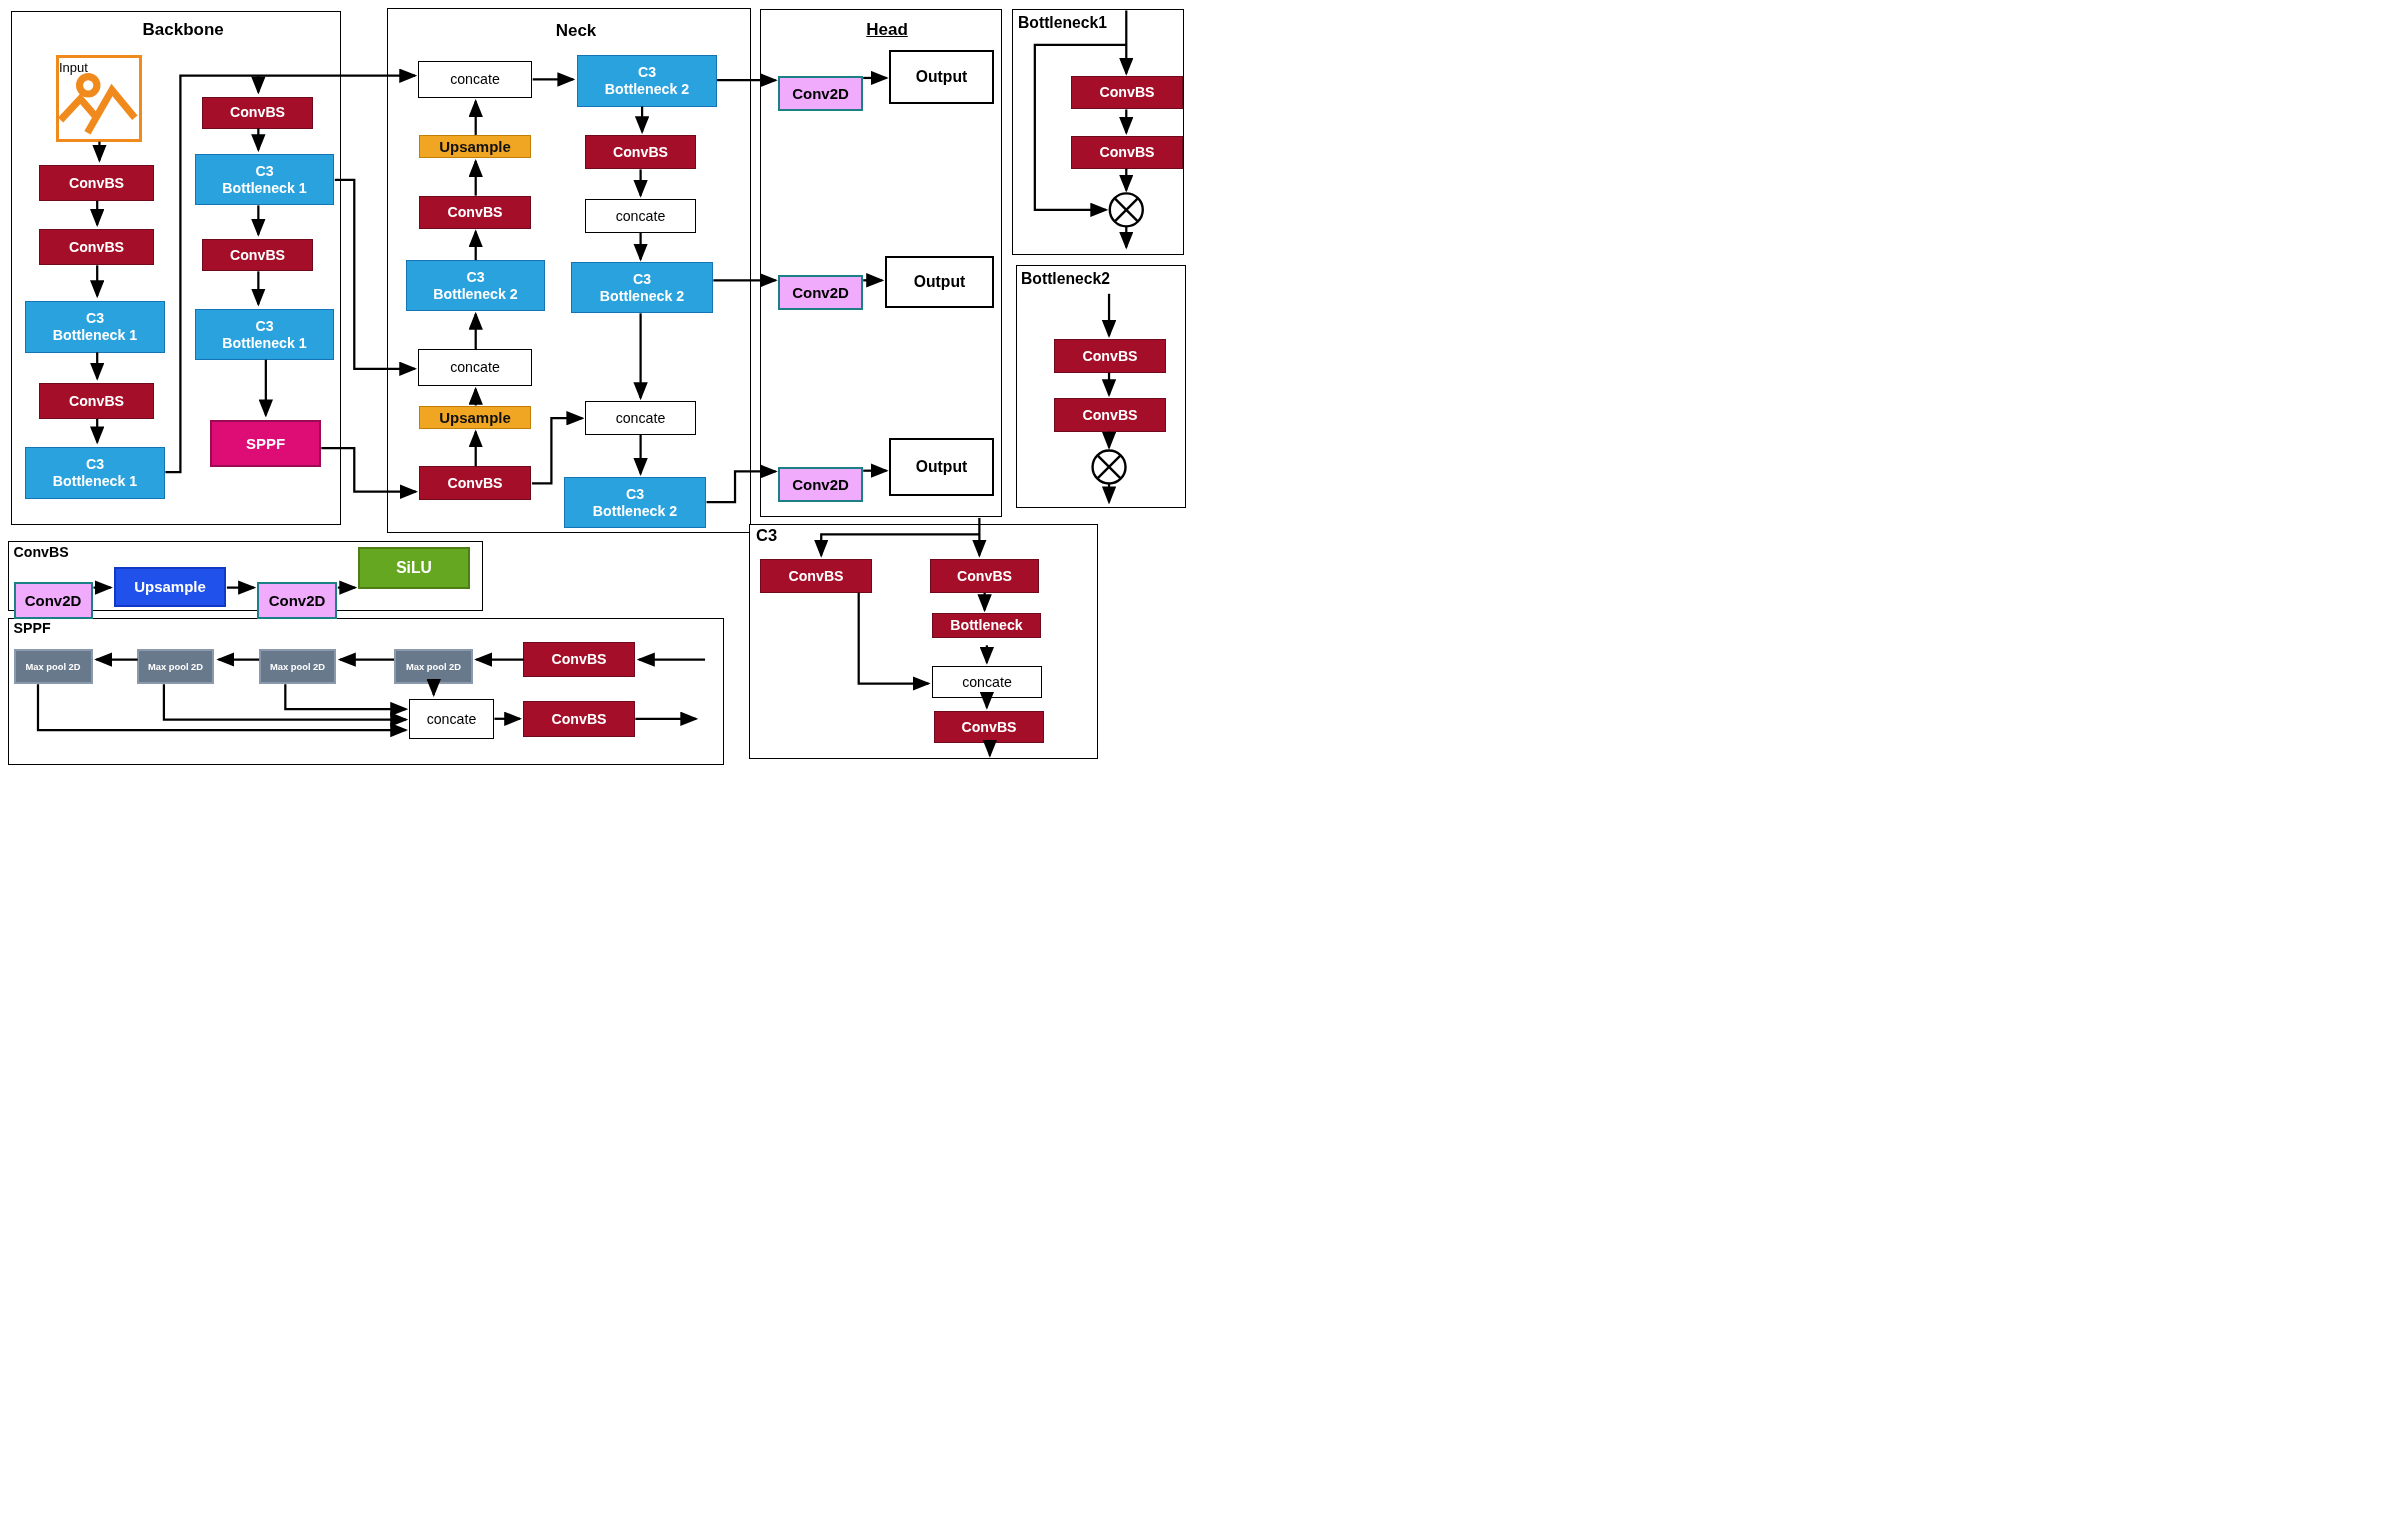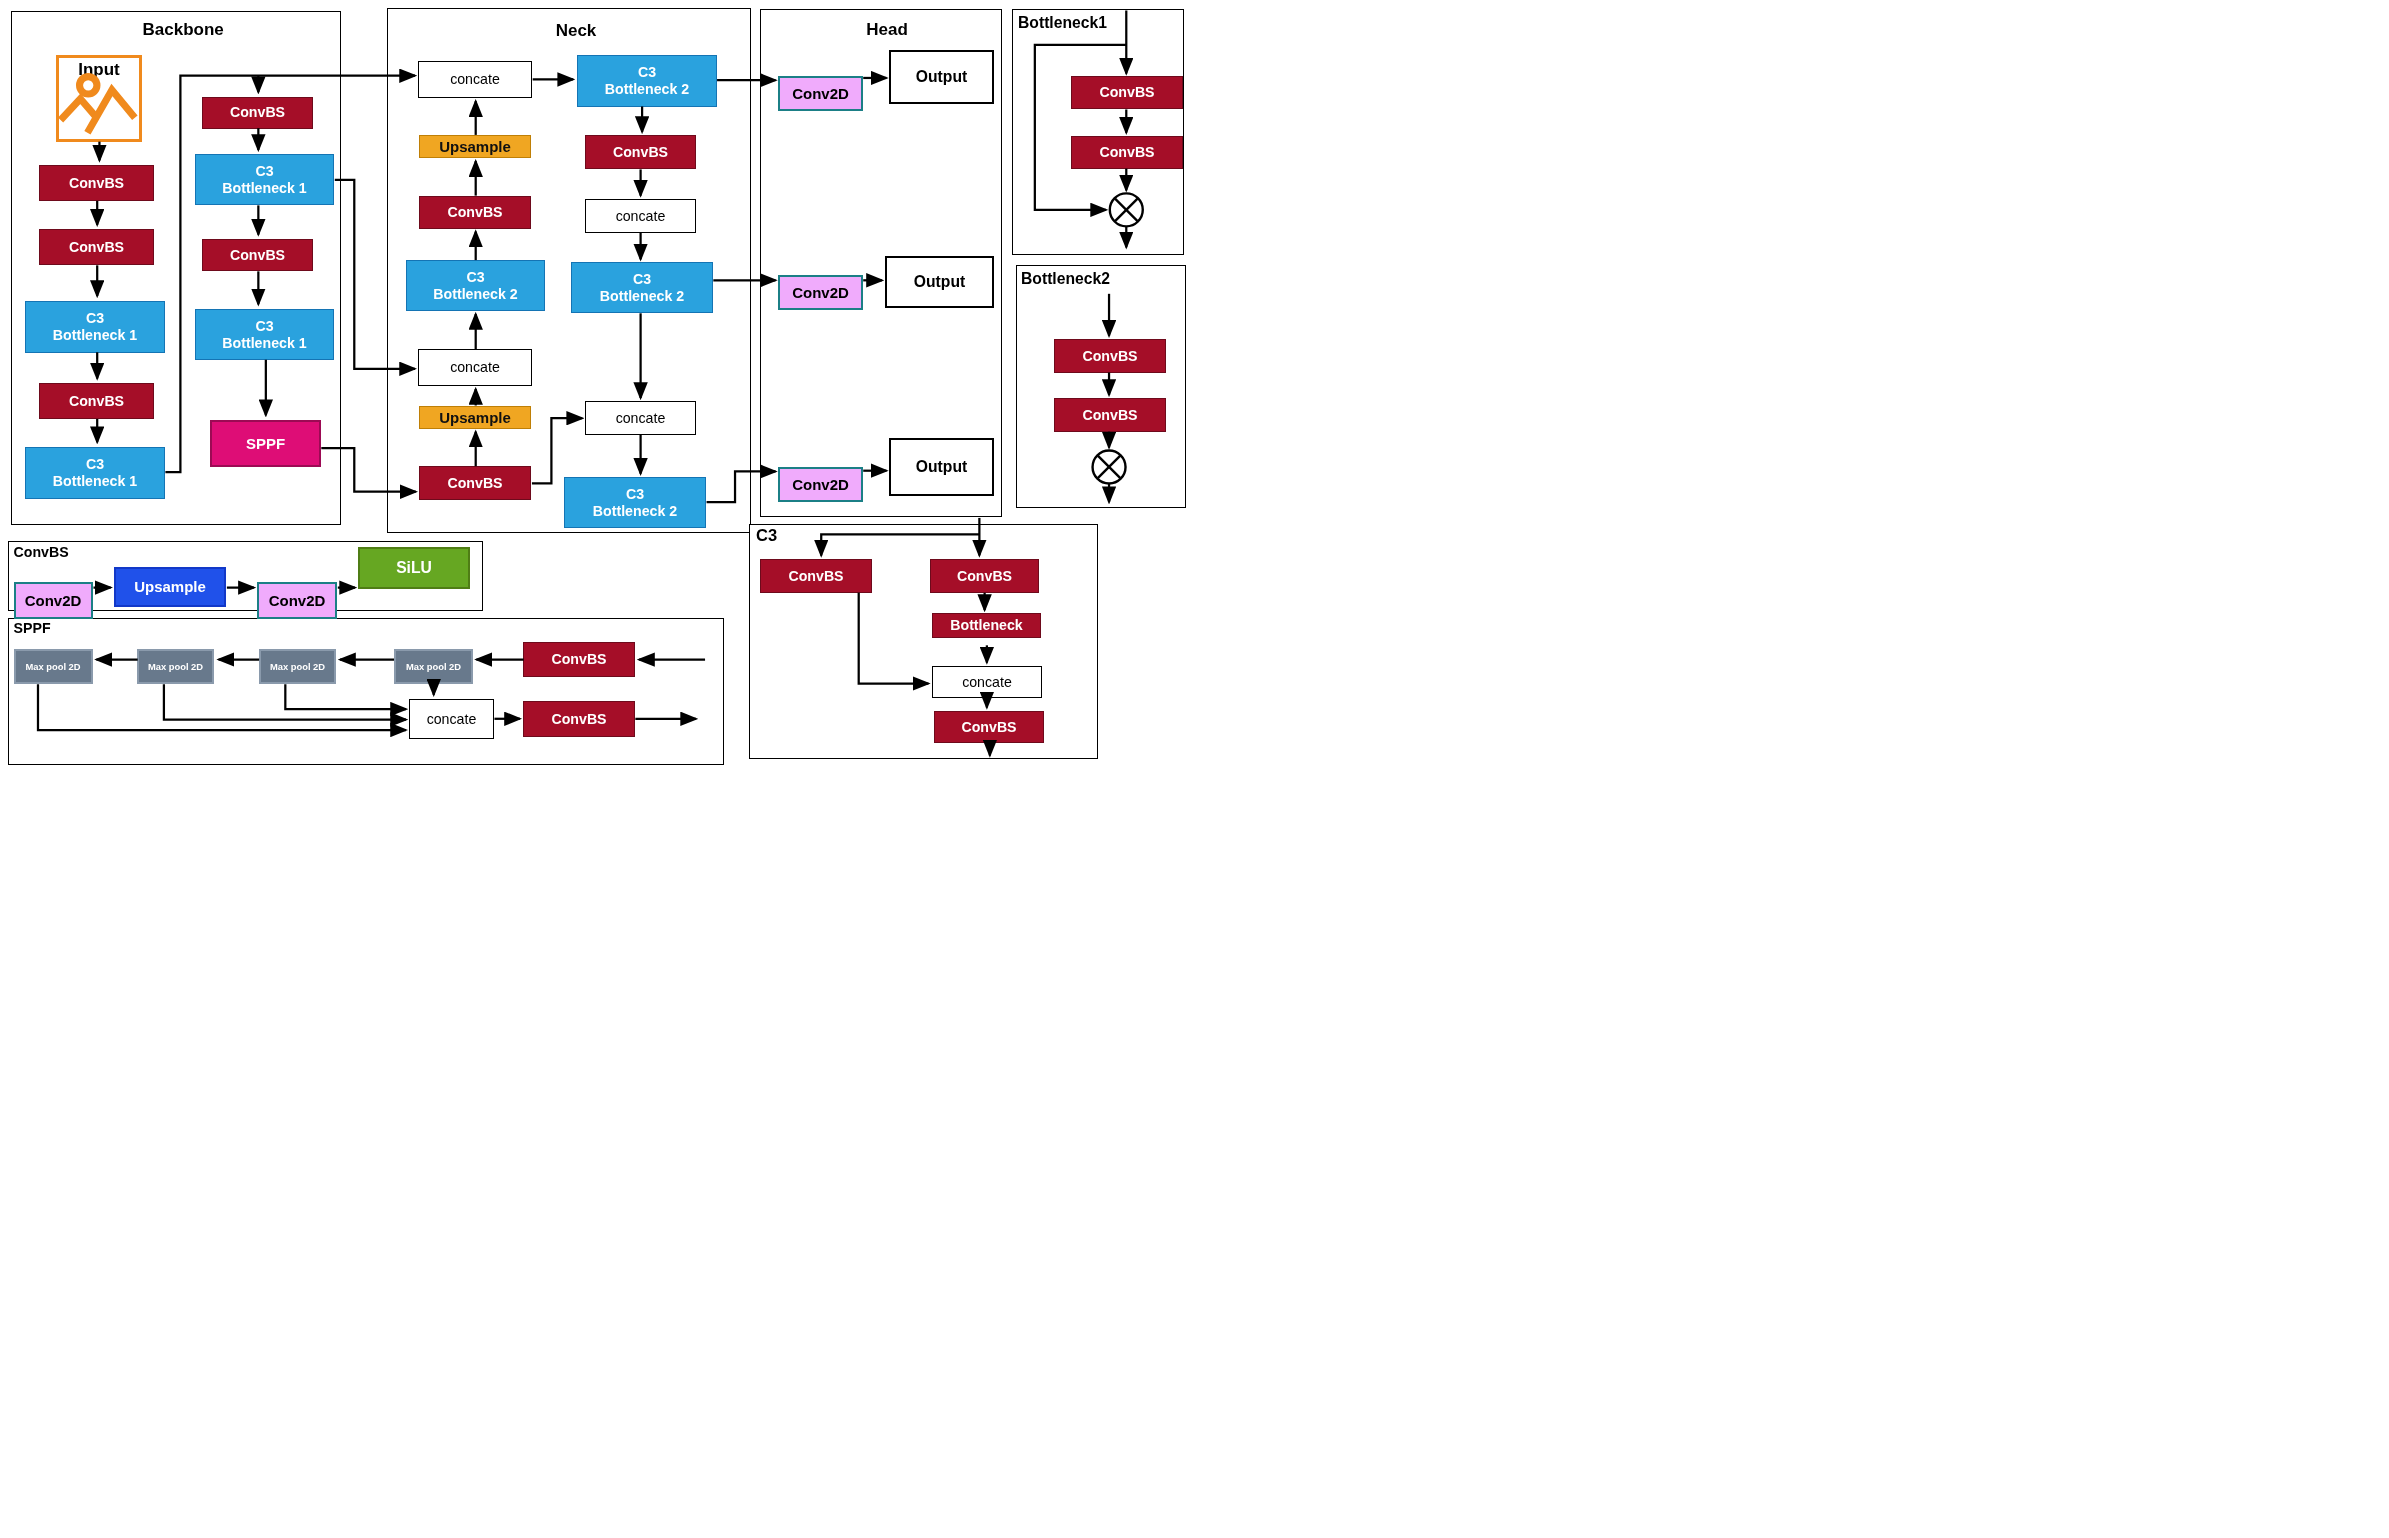--- a/index.html
+++ b/index.html
@@ -15,43 +15,43 @@
   .c3blue{background:#2AA2DE;border:1.9px solid #1474B4;}
   .upsample{background:#F0A622;border:1.9px solid #BF7F06;color:#111;font-size:15px;}
   .sppf{background:#DE0D76;border:2.2px solid #9C0A54;font-size:15px;}
   .whitebox{background:#fff;border:1.9px solid #000;color:#000;font-weight:400;font-size:14.2px;}
   .outputbox{background:#fff;border:2.2px solid #000;color:#000;font-weight:bold;font-size:15.7px;}
   .conv2d{background:#f0abfc;border:2.2px solid #1B7F86;color:#000;font-size:15px;margin-top:13px;}
   .batchnorm{background:#2051EA;border:2.2px solid #1238C8;font-size:15px;}
   .silu{background:#66A722;border:2.2px solid #4F7D15;font-size:15.7px;}
   .maxpool{background:#68798C;border:2.2px solid #8A9AAC;font-size:9.4px;}
   .inputbox{position:absolute;background:#fff;border:3.7px solid #F08A1D;box-sizing:border-box;}
-  .input-label{position:absolute;top:1.5px;left:0;width:100%;text-align:center;
-               color:#000;font-size:17px;font-weight:700;}
+  .input-label{position:absolute;top:1.5px;left:0;width:100%;
+               color:#000;font-size:13px;font-weight:400;}
   #wires{position:absolute;left:0;top:0;pointer-events:none;}
   .wire{fill:none;stroke:#000;stroke-width:3;}
   .sym{fill:none;stroke:#000;stroke-width:3.2;}
 </style>
 </head>
 <body>
 
 <div id="stage">
 
   <div class="panel" style="left:11.2px;top:11.2px;width:330px;height:514px;"></div>
   <div class="panel" style="left:387px;top:7.5px;width:364px;height:525px;"></div>
   <div class="panel" style="left:760px;top:9px;width:242px;height:508px;"></div>
   <div class="panel" style="left:1012px;top:9px;width:172px;height:246px;"></div>
   <div class="panel" style="left:1016px;top:265px;width:170px;height:243px;"></div>
   <div class="panel" style="left:749px;top:524px;width:349px;height:235px;"></div>
   <div class="panel" style="left:7.5px;top:541px;width:475px;height:70px;"></div>
   <div class="panel" style="left:7.5px;top:618px;width:716px;height:147px;"></div>
 
   <div class="panel-title centered" style="left:11.2px;top:19.5px;width:330px;">Backbone</div>
   <div class="panel-title centered" style="left:387px;top:21px;width:364px;">Neck</div>
-  <div class="panel-title centered" style="left:760px;top:19.5px;width:240px;">Head</div>
+  <div class="panel-title centered" style="left:760px;top:19.5px;width:240px;text-decoration:underline;">Head</div>
   <div class="panel-title" style="left:1018px;top:13.5px;font-size:15.7px;">Bottleneck1</div>
   <div class="panel-title" style="left:1021px;top:270px;font-size:15.7px;">Bottleneck2</div>
   <div class="panel-title" style="left:756px;top:526px;font-size:16.5px;">C3</div>
   <div class="panel-title" style="left:13.5px;top:544px;font-size:14.2px;">ConvBS</div>
   <div class="panel-title" style="left:13.5px;top:620px;font-size:14.2px;">SPPF</div>
 
   <div class="inputbox" style="left:56px;top:55px;width:86px;height:87px;">
     <div class="input-label">Input</div>
     <svg width="79" height="79" viewBox="0 0 100 100" style="position:absolute;left:0;top:1.5px;">
       <circle cx="37" cy="32" r="11" fill="none" stroke="#F08A1D" stroke-width="9"></circle>

